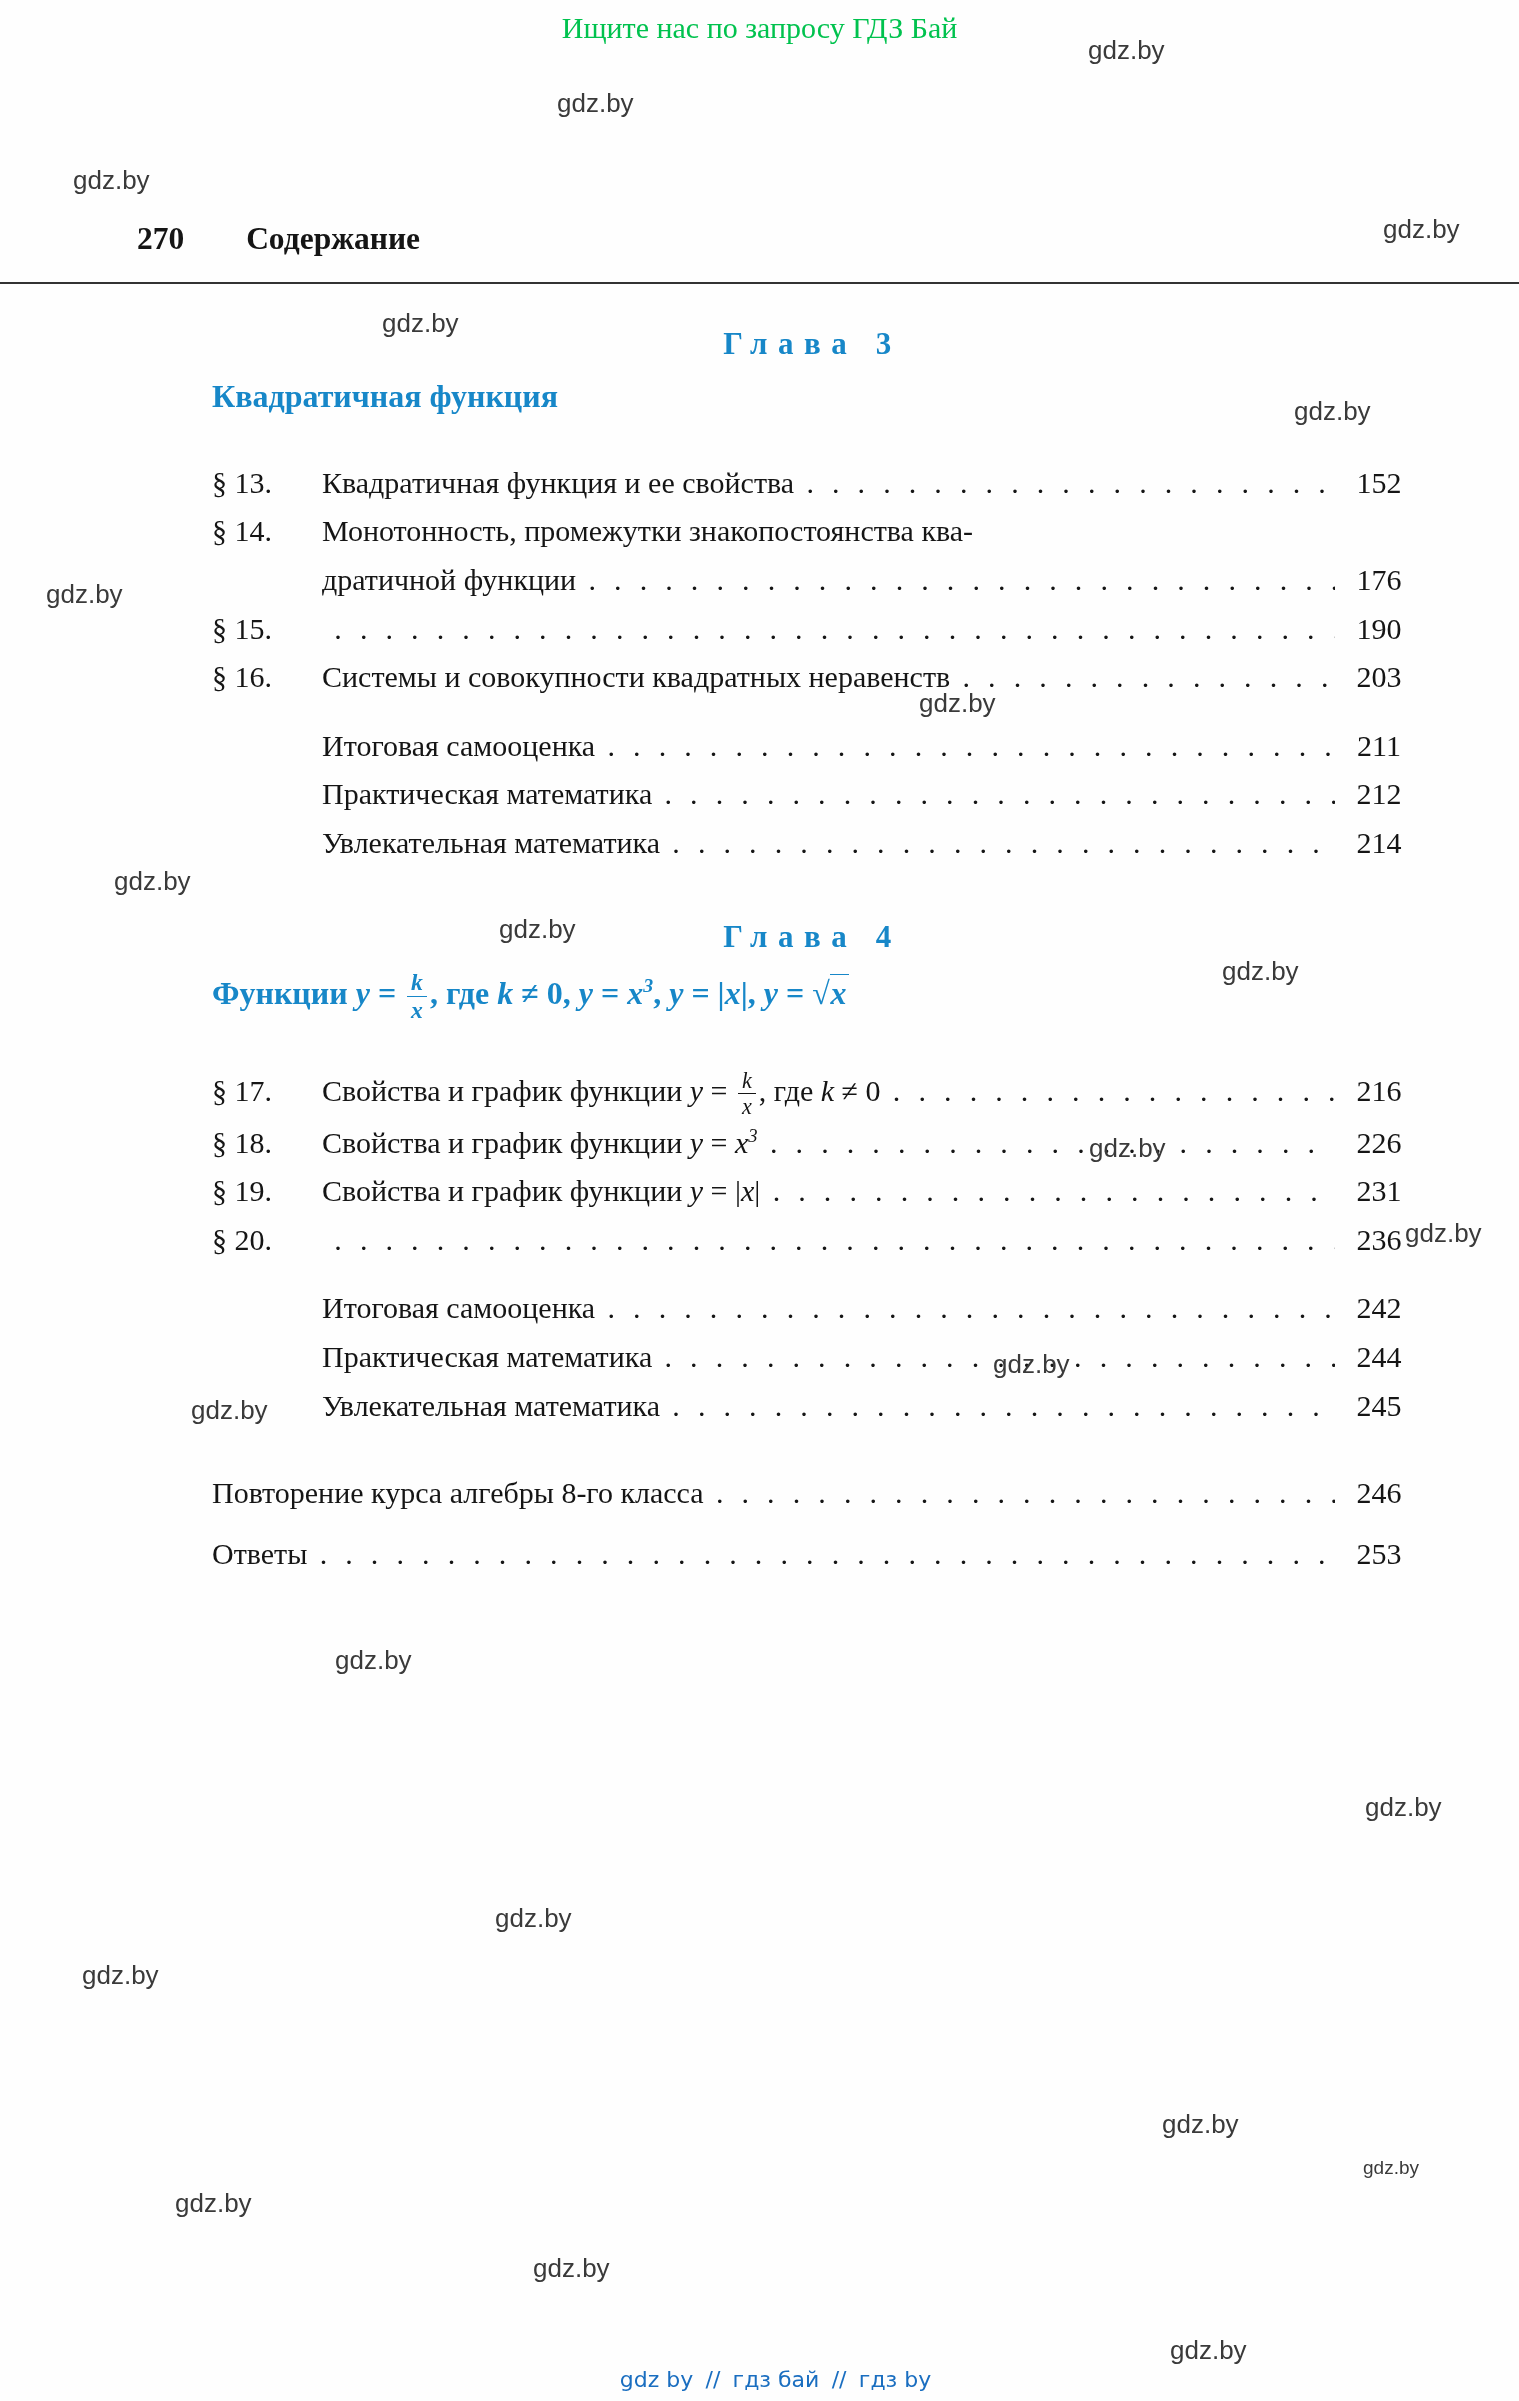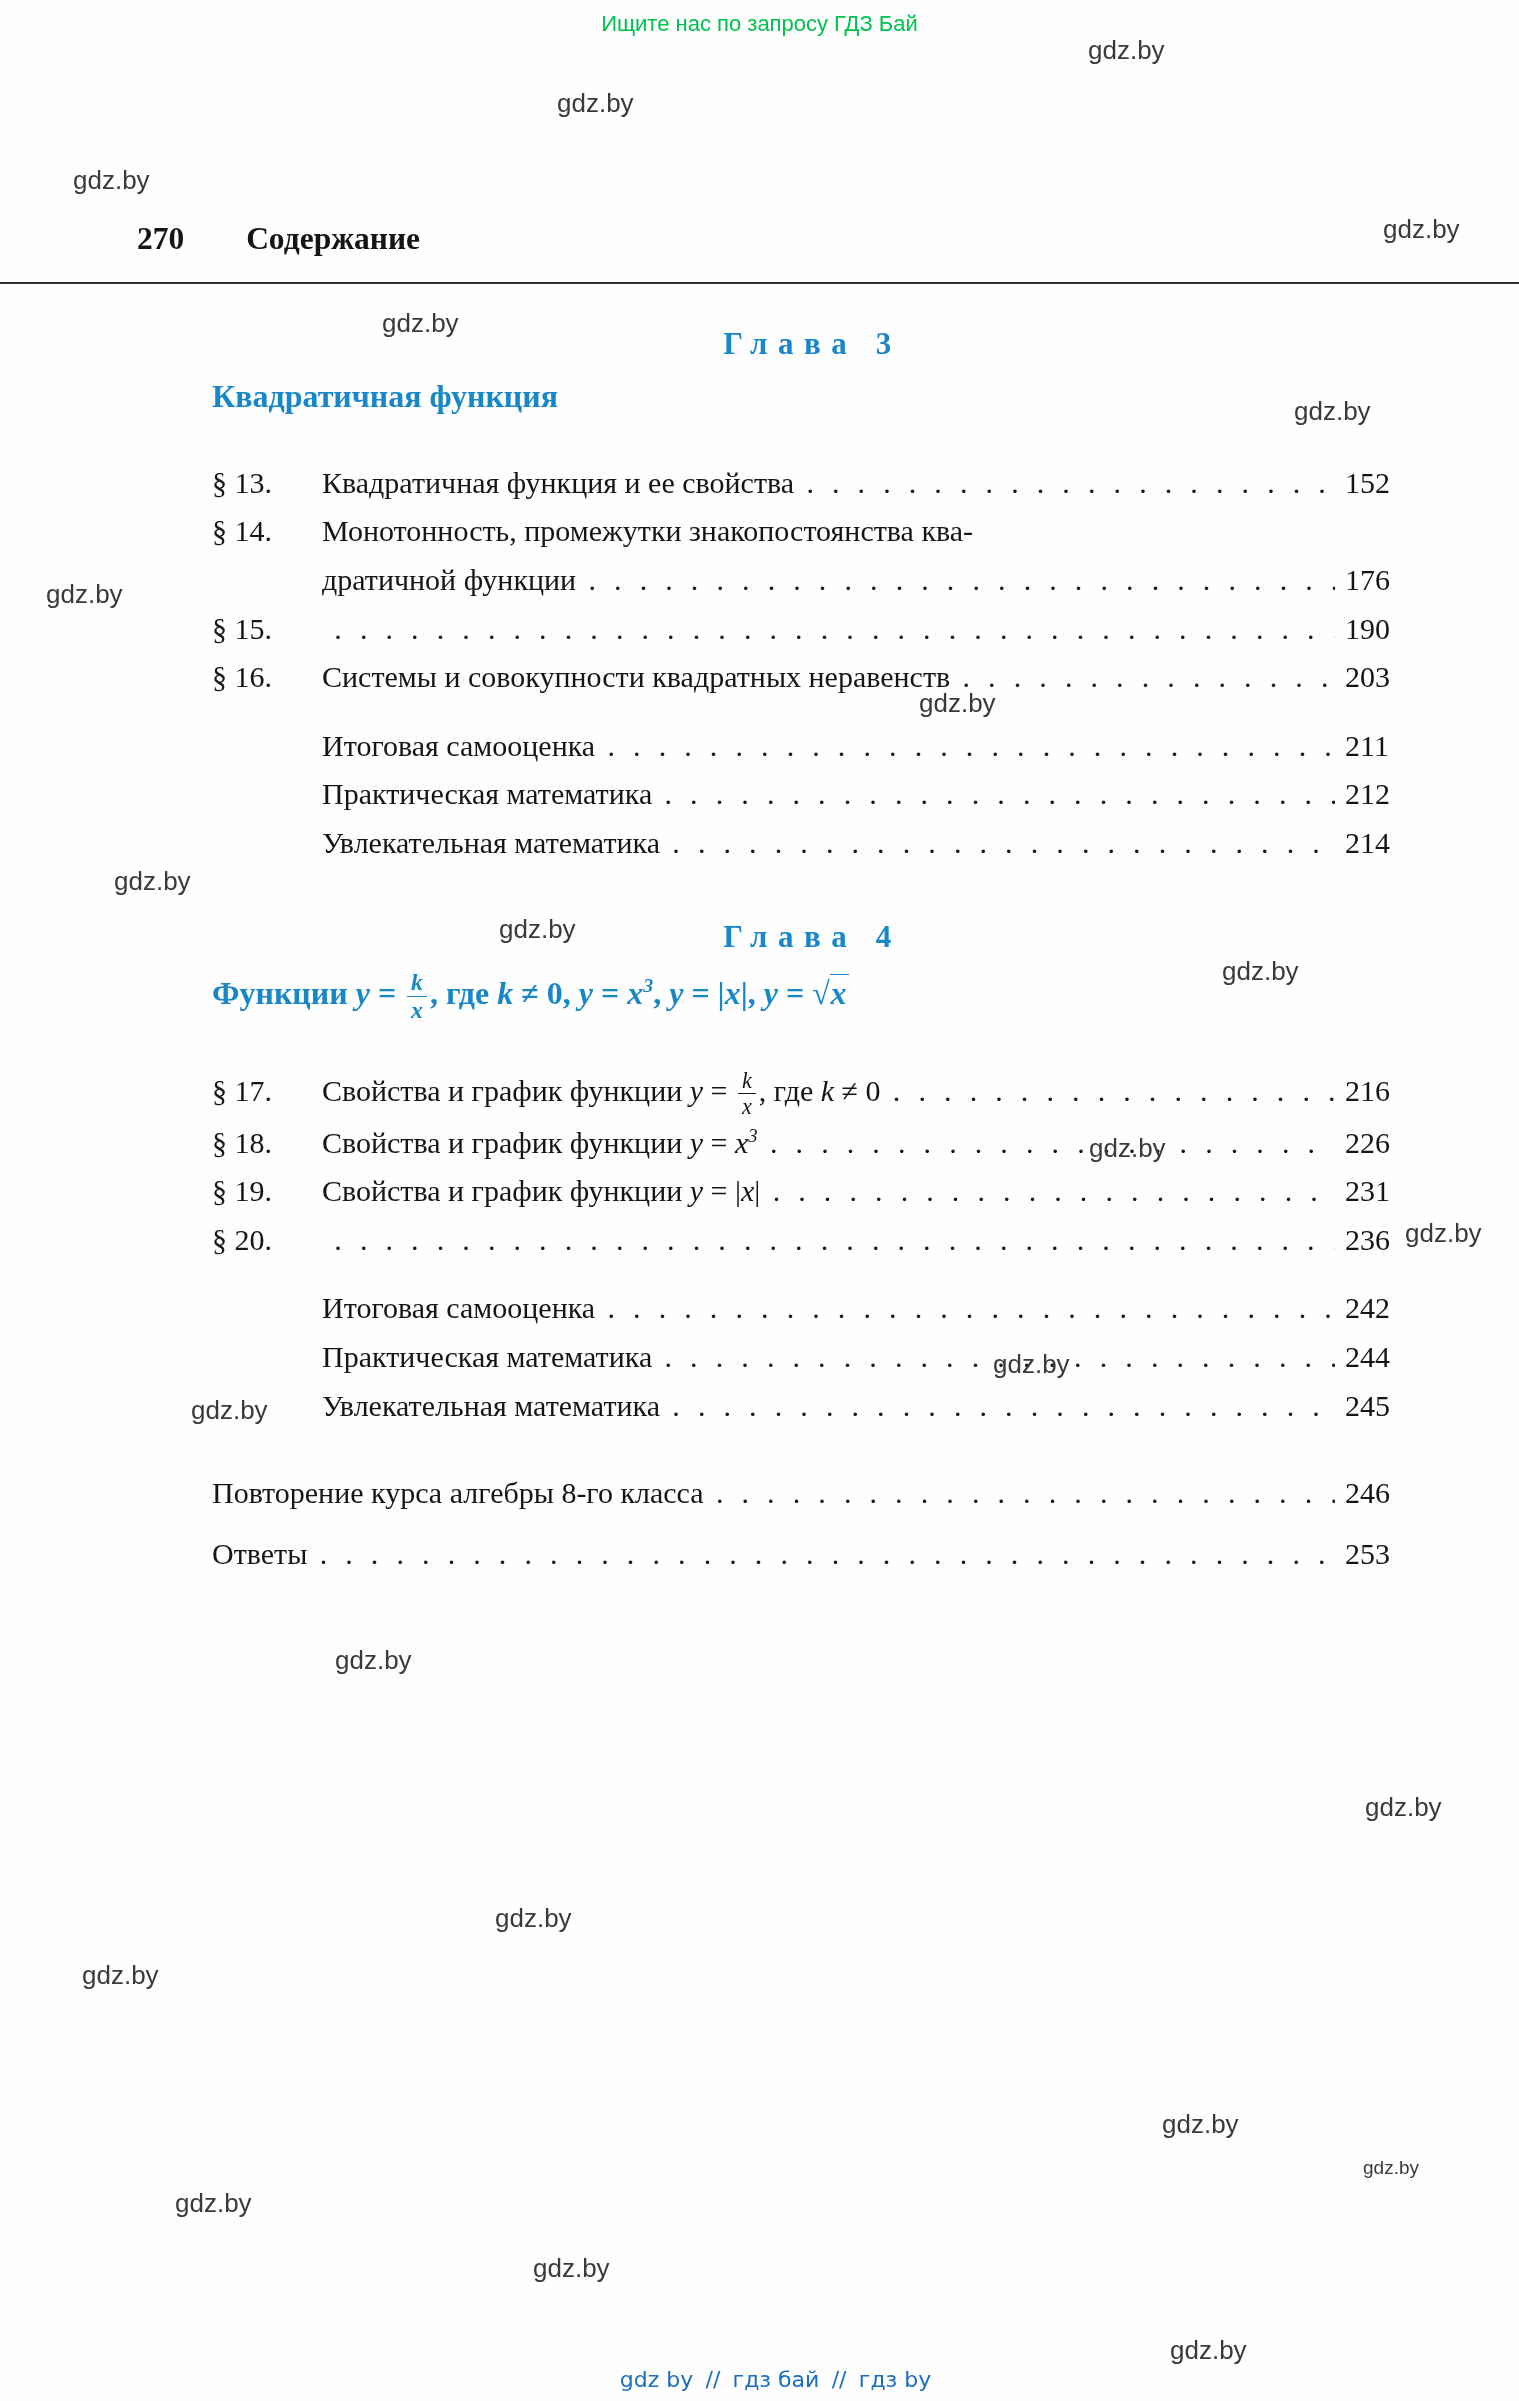--- a/index.html
+++ b/index.html
@@ -3,21 +3,21 @@
 <meta charset="utf-8">
 <style>
   html,body { margin:0; padding:0; background:#ffffff; }
   .sheet {
     position:relative; width:1519px; height:2401px; background:#fefefe;
     font-family:"Liberation Serif","DejaVu Serif",serif; color:#151515; overflow:hidden;
   }
   
   .banner {
     position:absolute; top:10.5px; left:0; width:100%; text-align:center;
-    font-family:Liberation Sans, sans-serif; font-size:22px; color:var(--green,#00c24e);
+    font-family:Liberation Serif, serif; font-size:30px; color:var(--green,#00c24e);
   }
   .wm {
     position:absolute; font-family:Liberation Sans, sans-serif;
     color:var(--wm,#3a3a3a); white-space:nowrap;
   }
   .footer {
     position:absolute; bottom:8.8px; left:0; width:100%; text-align:center;
     font-family:"DejaVu Sans","Liberation Sans",sans-serif; font-size:22px; color:var(--flink,#1a6ec0);padding-left:16px;
   }
   .footer a { color:var(--flink,#1a6ec0); text-decoration:none; cursor:pointer; }
@@ -40,21 +40,21 @@
   .chapter-title .mvar { font-style:italic; }
   .row { display:flex; align-items:baseline; line-height:1.62; }
   .row.gap { margin-top:20px; }
   .row .num { flex:0 0 110px; }
   .row.indent { padding-left:110px; }
   .title { white-space:nowrap; }
   .leader {
     flex:1 1 auto; overflow:hidden; white-space:nowrap;
     margin:0 10.5px 0 12.3px; letter-spacing:5.3px;
   }
-  .page { flex:0 0 68px; text-align:left; }
+  .page { flex:0 0 68px; text-align:center; }
   .extras { margin-top:39px; }
   .extras .row + .row { margin-top:12.3px; }
   
   .mvar { font-style:italic; }
   .frac {
     display:inline-flex; flex-direction:column; align-items:center;
     vertical-align:middle; line-height:1.05; font-size:0.74em; margin:0 2.6px;
   }
   .fnum { border-bottom:1.8px solid currentColor; padding:0 4.4px 0.9px; }
   .fden { padding-top:0.9px; }

